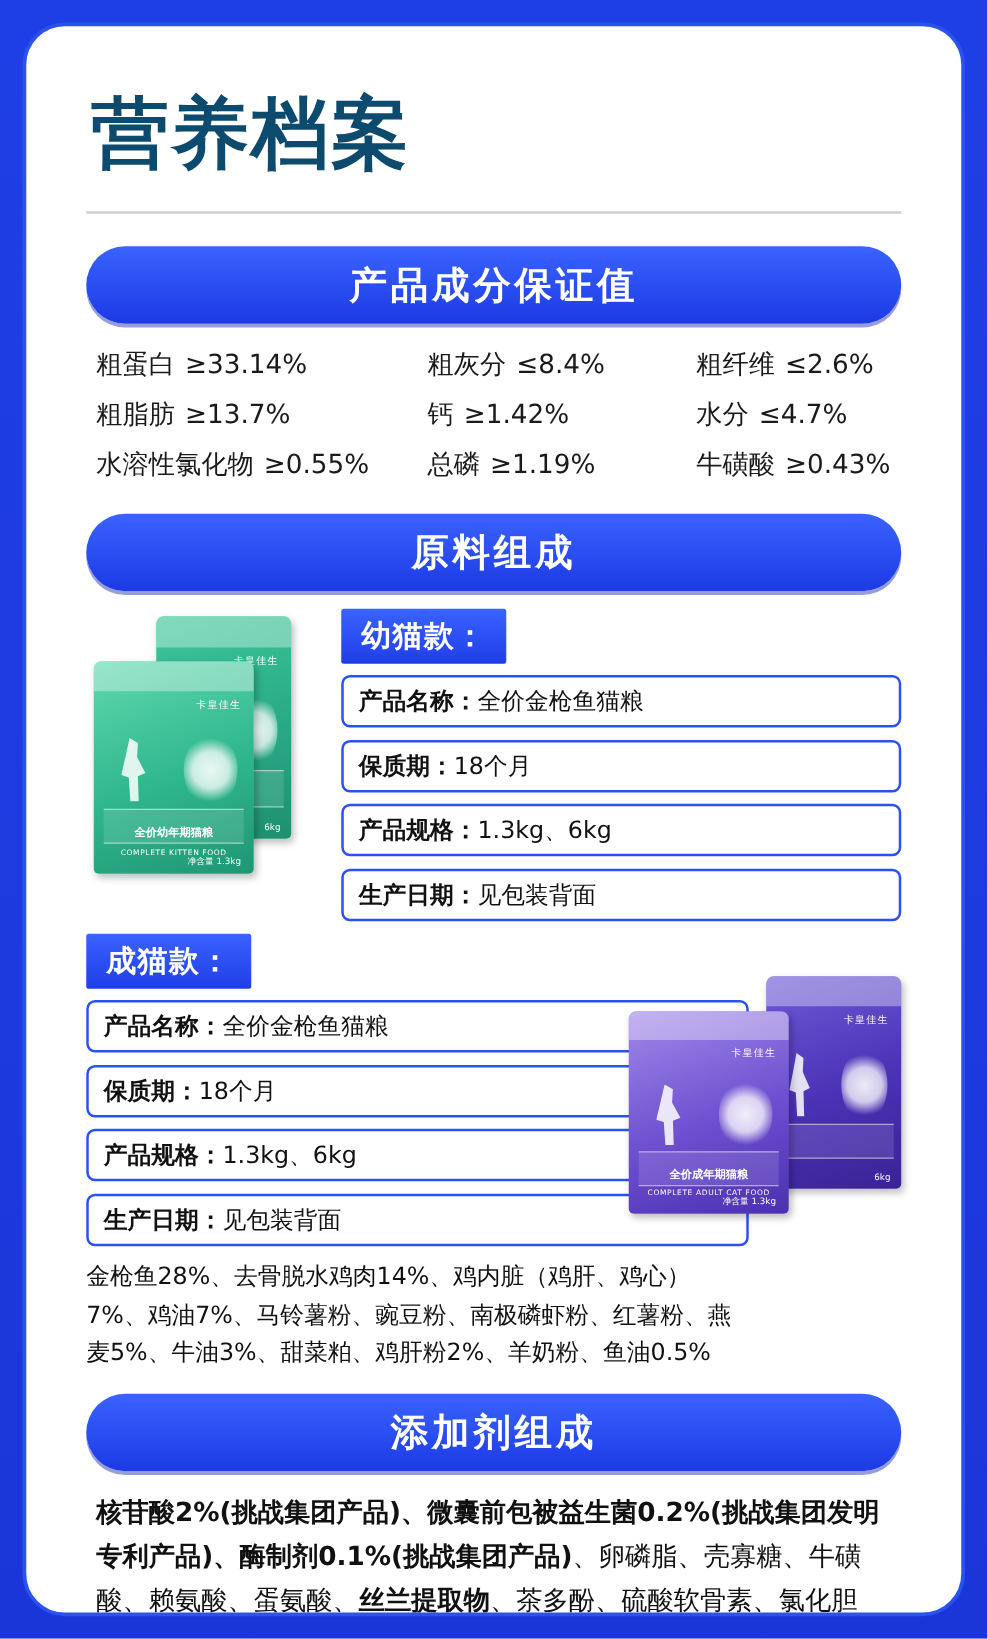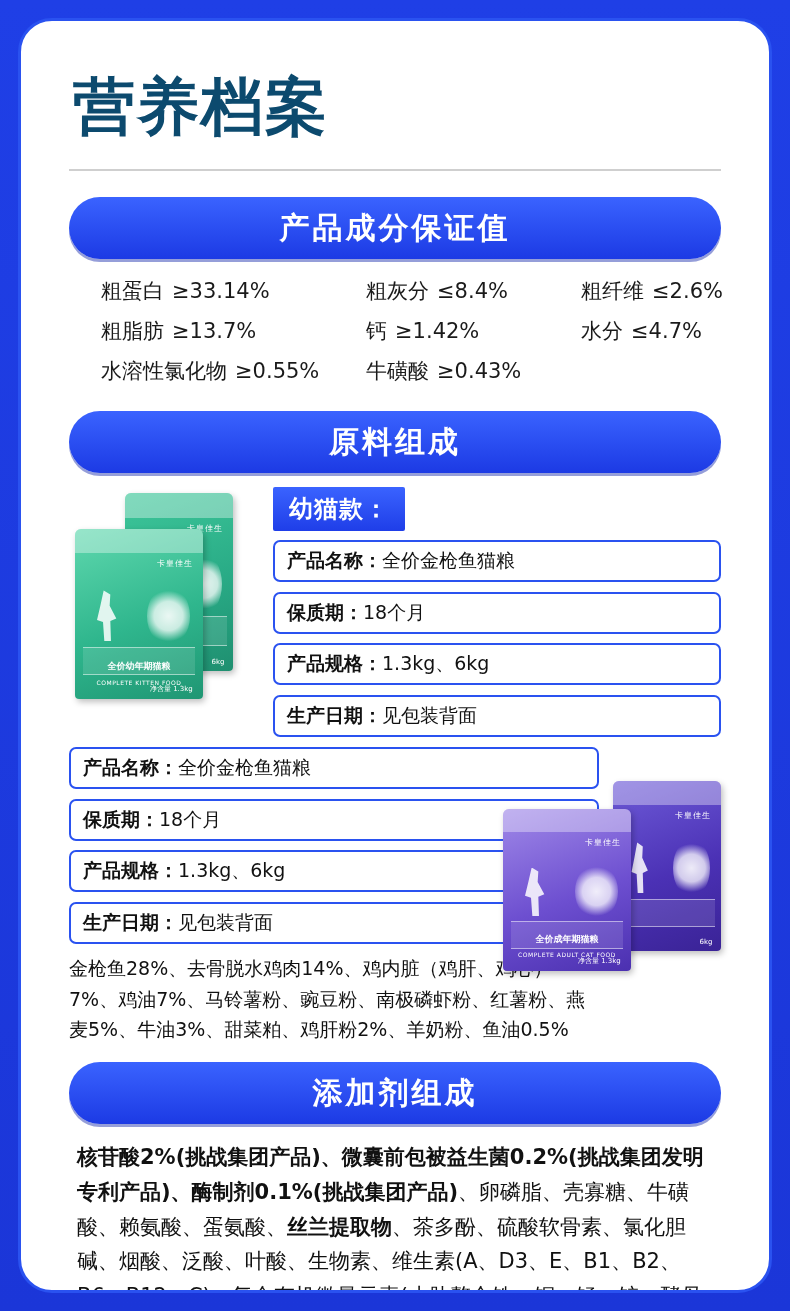--- a/index.html
+++ b/index.html
@@ -63,21 +63,21 @@
   .banner span {
     color: #ffffff;
     font-size: 30px;
     font-weight: bold;
     letter-spacing: 3px;
     font-family: "DejaVu Sans", "Liberation Sans", sans-serif;
   }
 
   
   .nutri {
-    margin: 18px 30px 0 46px;
+    margin: 18px 30px 0 22px;
   }
   .nutri-row {
     display: flex;
     align-items: baseline;
     margin-bottom: 12px;
   }
   .nutri-cell {
     font-size: 21px;
     color: #1a1a1a;
     font-family: "DejaVu Sans", "Liberation Sans", sans-serif;
@@ -244,20 +244,23 @@
             <span class="name">钙</span><span class="val">≥1.42%</span>
           </div>
           <div class="nutri-cell c3">
             <span class="name">水分</span><span class="val">≤4.7%</span>
           </div>
         </div>
         <div class="nutri-row">
           <div class="nutri-cell c1">
             <span class="name">水溶性氯化物</span><span class="val">≥0.55%</span>
           </div>
+          <div class="nutri-cell c2">
+            <span class="name">总磷</span><span class="val">≥1.19%</span>
+          </div>
           <div class="nutri-cell c3">
             <span class="name">牛磺酸</span><span class="val">≥0.43%</span>
           </div>
         </div>
       </div>
 
       <div class="banner">
         <span>原料组成</span>
       </div>
 
@@ -298,20 +301,21 @@
             </div>
             <div class="field">
               <b>生产日期：</b><span>见包装背面</span>
             </div>
           </div>
         </div>
       </div>
 
       <div class="adult-wrap">
         <div class="adult-body">
+          <div class="tag">成猫款：</div>
           <div class="field-row">
             <div class="field">
               <b>产品名称：</b><span>全价金枪鱼猫粮</span>
             </div>
             <div class="field">
               <b>保质期：</b><span>18个月</span>
             </div>
           </div>
           <div class="field-row">
             <div class="field">

